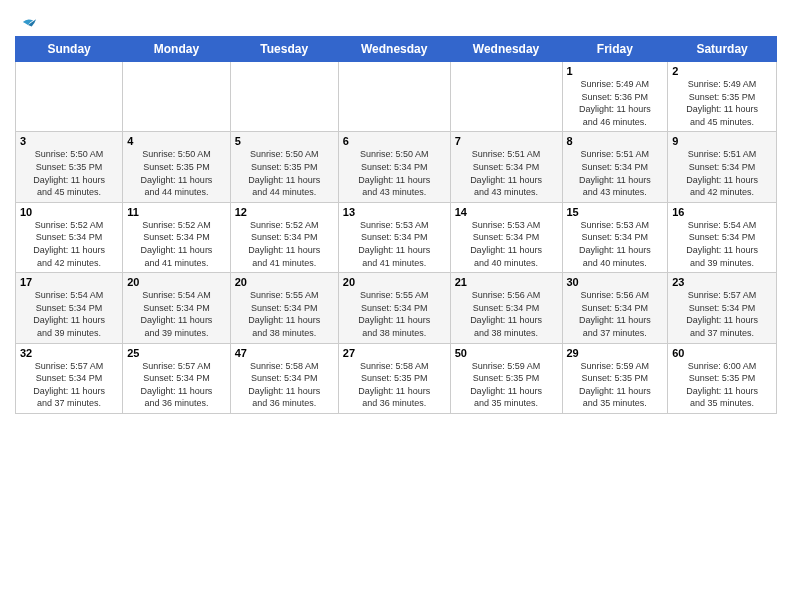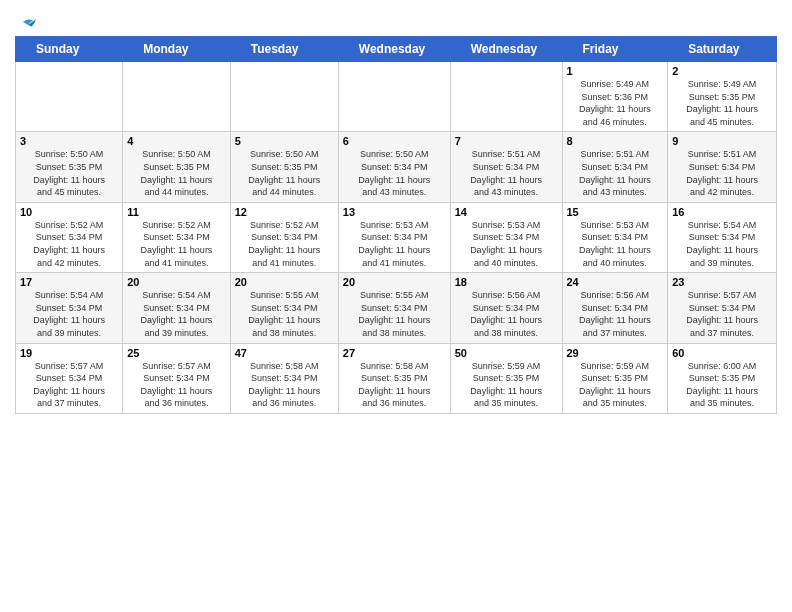--- a/index.html
+++ b/index.html
@@ -57,21 +57,21 @@
       width: 100%;
       border-collapse: collapse;
       margin-top: 4px;
     }
     .calendar th {
       background: #3366cc;
       color: #fff;
       font-size: 12px;
       font-weight: bold;
       padding: 5px 20px;
-      text-align: left;
+      text-align: center;
       border: 1px solid #3366cc;
     }
     .calendar td {
       border: 1px solid #ccc;
       vertical-align: top;
       padding: 3px 4px;
       font-size: 9.5px;
       width: 113px;
       min-height: 75px;
       background: #fff;
@@ -275,44 +275,44 @@
 and 38 minutes.</div>
           </td>
           <td>
             <span class="day-num">20</span>
             <div class="day-info" style="white-space: pre-line;">Sunrise: 5:55 AM
 Sunset: 5:34 PM
 Daylight: 11 hours
 and 38 minutes.</div>
           </td>
           <td>
-            <span class="day-num">18</span>
+            <span class="day-num">21</span>
             <div class="day-info" style="white-space: pre-line;">Sunrise: 5:56 AM
 Sunset: 5:34 PM
 Daylight: 11 hours
 and 38 minutes.</div>
           </td>
           <td>
-            <span class="day-num">24</span>
+            <span class="day-num">30</span>
             <div class="day-info" style="white-space: pre-line;">Sunrise: 5:56 AM
 Sunset: 5:34 PM
 Daylight: 11 hours
 and 37 minutes.</div>
           </td>
           <td>
             <span class="day-num">23</span>
             <div class="day-info" style="white-space: pre-line;">Sunrise: 5:57 AM
 Sunset: 5:34 PM
 Daylight: 11 hours
 and 37 minutes.</div>
           </td>
         </tr>
         <tr>
           <td>
-            <span class="day-num">19</span>
+            <span class="day-num">32</span>
             <div class="day-info" style="white-space: pre-line;">Sunrise: 5:57 AM
 Sunset: 5:34 PM
 Daylight: 11 hours
 and 37 minutes.</div>
           </td>
           <td>
             <span class="day-num">25</span>
             <div class="day-info" style="white-space: pre-line;">Sunrise: 5:57 AM
 Sunset: 5:34 PM
 Daylight: 11 hours

